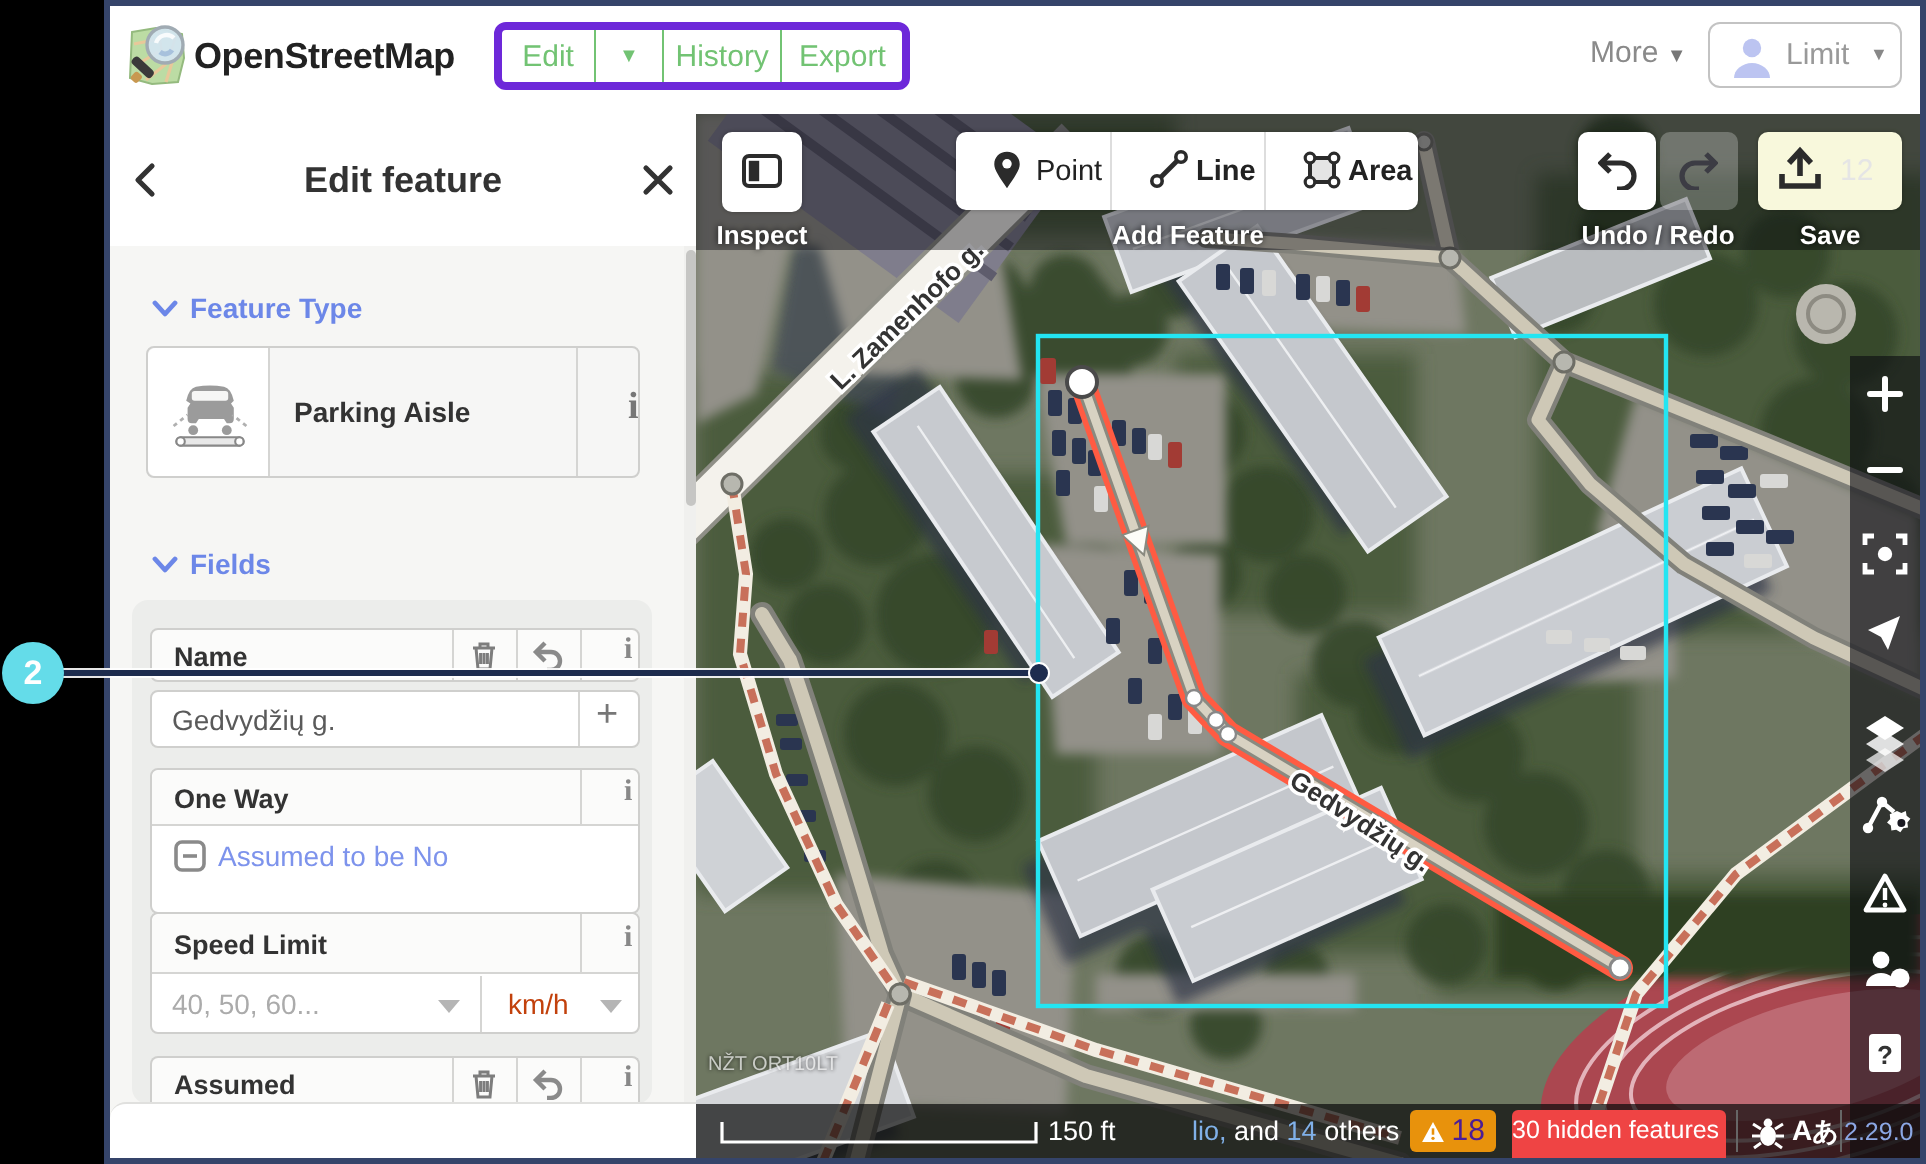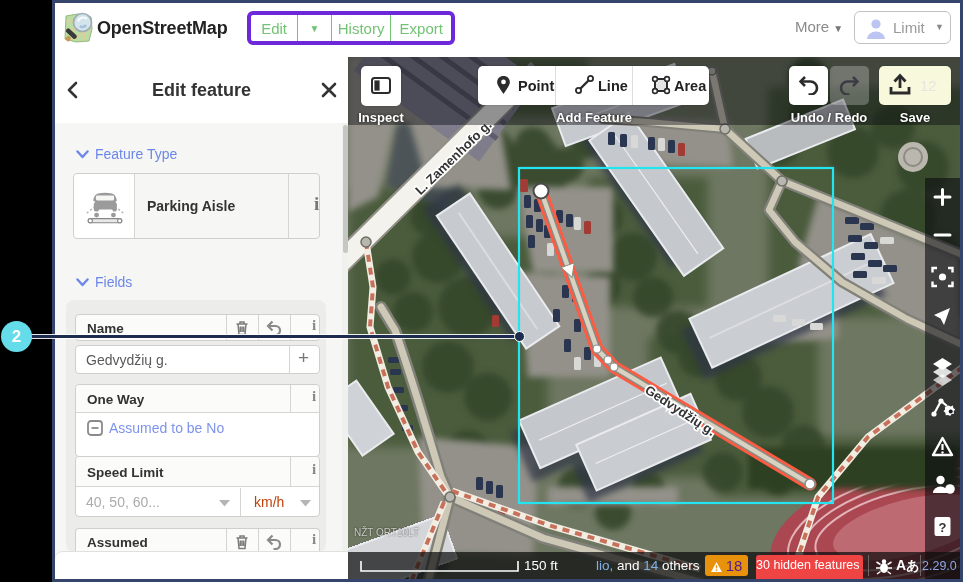--- a/index.html
+++ b/index.html
@@ -13,21 +13,21 @@
   .grp { position:absolute; border:4px solid #6d28d9; border-radius:6px; display:flex; }
   .grp .gb { color:#72c373; font-size:15px; display:flex; align-items:center; justify-content:center;
      border-left:1px solid #72c373; }
   .grp .gb:first-child { border-left:none; }
   #userbtn { position:absolute; border:1px solid #c3c3c3; border-radius:6px; }
   
   #sidebar { position:absolute; left:55px; top:57px; width:293px; height:522px; background:#f6f6f4; }
   #sbhead { position:absolute; left:0; top:0; width:293px; height:66px; background:#fff; }
   .card { position:absolute; background:#fff; border:1px solid #cfcfcd; border-radius:4px; }
   .fieldlabel { font-weight:bold; font-size:13.5px; color:#333; }
-  .perw { color:#6c87e8; font-weight:normal; font-size:14px; }
+  .perw { color:#6c87e8; font-weight:bold; font-size:14px; }
   
   #map { position:absolute; left:348px; top:57px; width:612px; height:522px; overflow:hidden; }
   .mbtn { position:absolute; background:#fff; border-radius:5px; box-shadow:0 0 2px rgba(0,0,0,.3); }
   .mlabel { position:absolute; color:#fff; font-size:13px; font-weight:bold; text-align:center; text-shadow:0 0 3px rgba(0,0,0,.8); }
   
   #annline { position:absolute; left:31px; top:335px; width:489px; height:3px; background:#1d2c4e;
      box-shadow:0 1px 0 rgba(255,255,255,.9), 0 -1px 0 rgba(255,255,255,.9); z-index:60; }
   #anndot { position:absolute; left:514px; top:331px; width:11px; height:11px; border-radius:50%;
      background:#1d2c4e; border:1.5px solid #fff; z-index:61; }
   #badge2 { position:absolute; left:1px; top:321px; width:31px; height:31px; border-radius:50%;
@@ -468,21 +468,21 @@
 </div>
 <div class="mlabel" style="left:-10px;top:53px;width:86px">Inspect</div>
 
 <div class="mbtn" style="left:130px;top:9px;width:231px;height:39px"></div>
 <div class="abs" style="left:207px;top:9px;width:1px;height:39px;background:#ddd;z-index:5"></div>
 <div class="abs" style="left:284px;top:9px;width:1px;height:39px;background:#ddd;z-index:5"></div>
 <svg class="abs" style="left:148px;top:18px" width="15" height="20" viewBox="0 0 16 22">
   <path d="M8 1 C3.9 1 1 4 1 7.8 C1 11 4 15 8 21 C12 15 15 11 15 7.8 C15 4 12.1 1 8 1 Z" fill="#2b2b2b"></path>
   <circle cx="8" cy="7.6" r="2.6" fill="#fff"></circle>
 </svg>
-<div class="abs" style="left:170px;top:21px;font-size:14.5px;font-weight:bold;color:#222">Point</div>
+<div class="abs" style="left:170px;top:21px;font-size:14.5px;font-weight:normal;color:#222">Point</div>
 <svg class="abs" style="left:227px;top:18px" width="19" height="19" viewBox="0 0 19 19">
   <path d="M4.5 14.5 L14.5 4.5" stroke="#2b2b2b" stroke-width="2.4"></path>
   <circle cx="3.5" cy="15.5" r="2.6" fill="#fff" stroke="#2b2b2b" stroke-width="1.8"></circle>
   <circle cx="15.5" cy="3.5" r="2.6" fill="#fff" stroke="#2b2b2b" stroke-width="1.8"></circle>
 </svg>
 <div class="abs" style="left:250px;top:21px;font-size:14.5px;font-weight:bold;color:#222">Line</div>
 <svg class="abs" style="left:303px;top:18px" width="20" height="20" viewBox="0 0 20 20">
   <rect x="4" y="4" width="12" height="12" fill="#e4e4e4" stroke="#2b2b2b" stroke-width="2"></rect>
   <g fill="#fff" stroke="#2b2b2b" stroke-width="1.6">
     <circle cx="4" cy="4" r="2.4"></circle>

